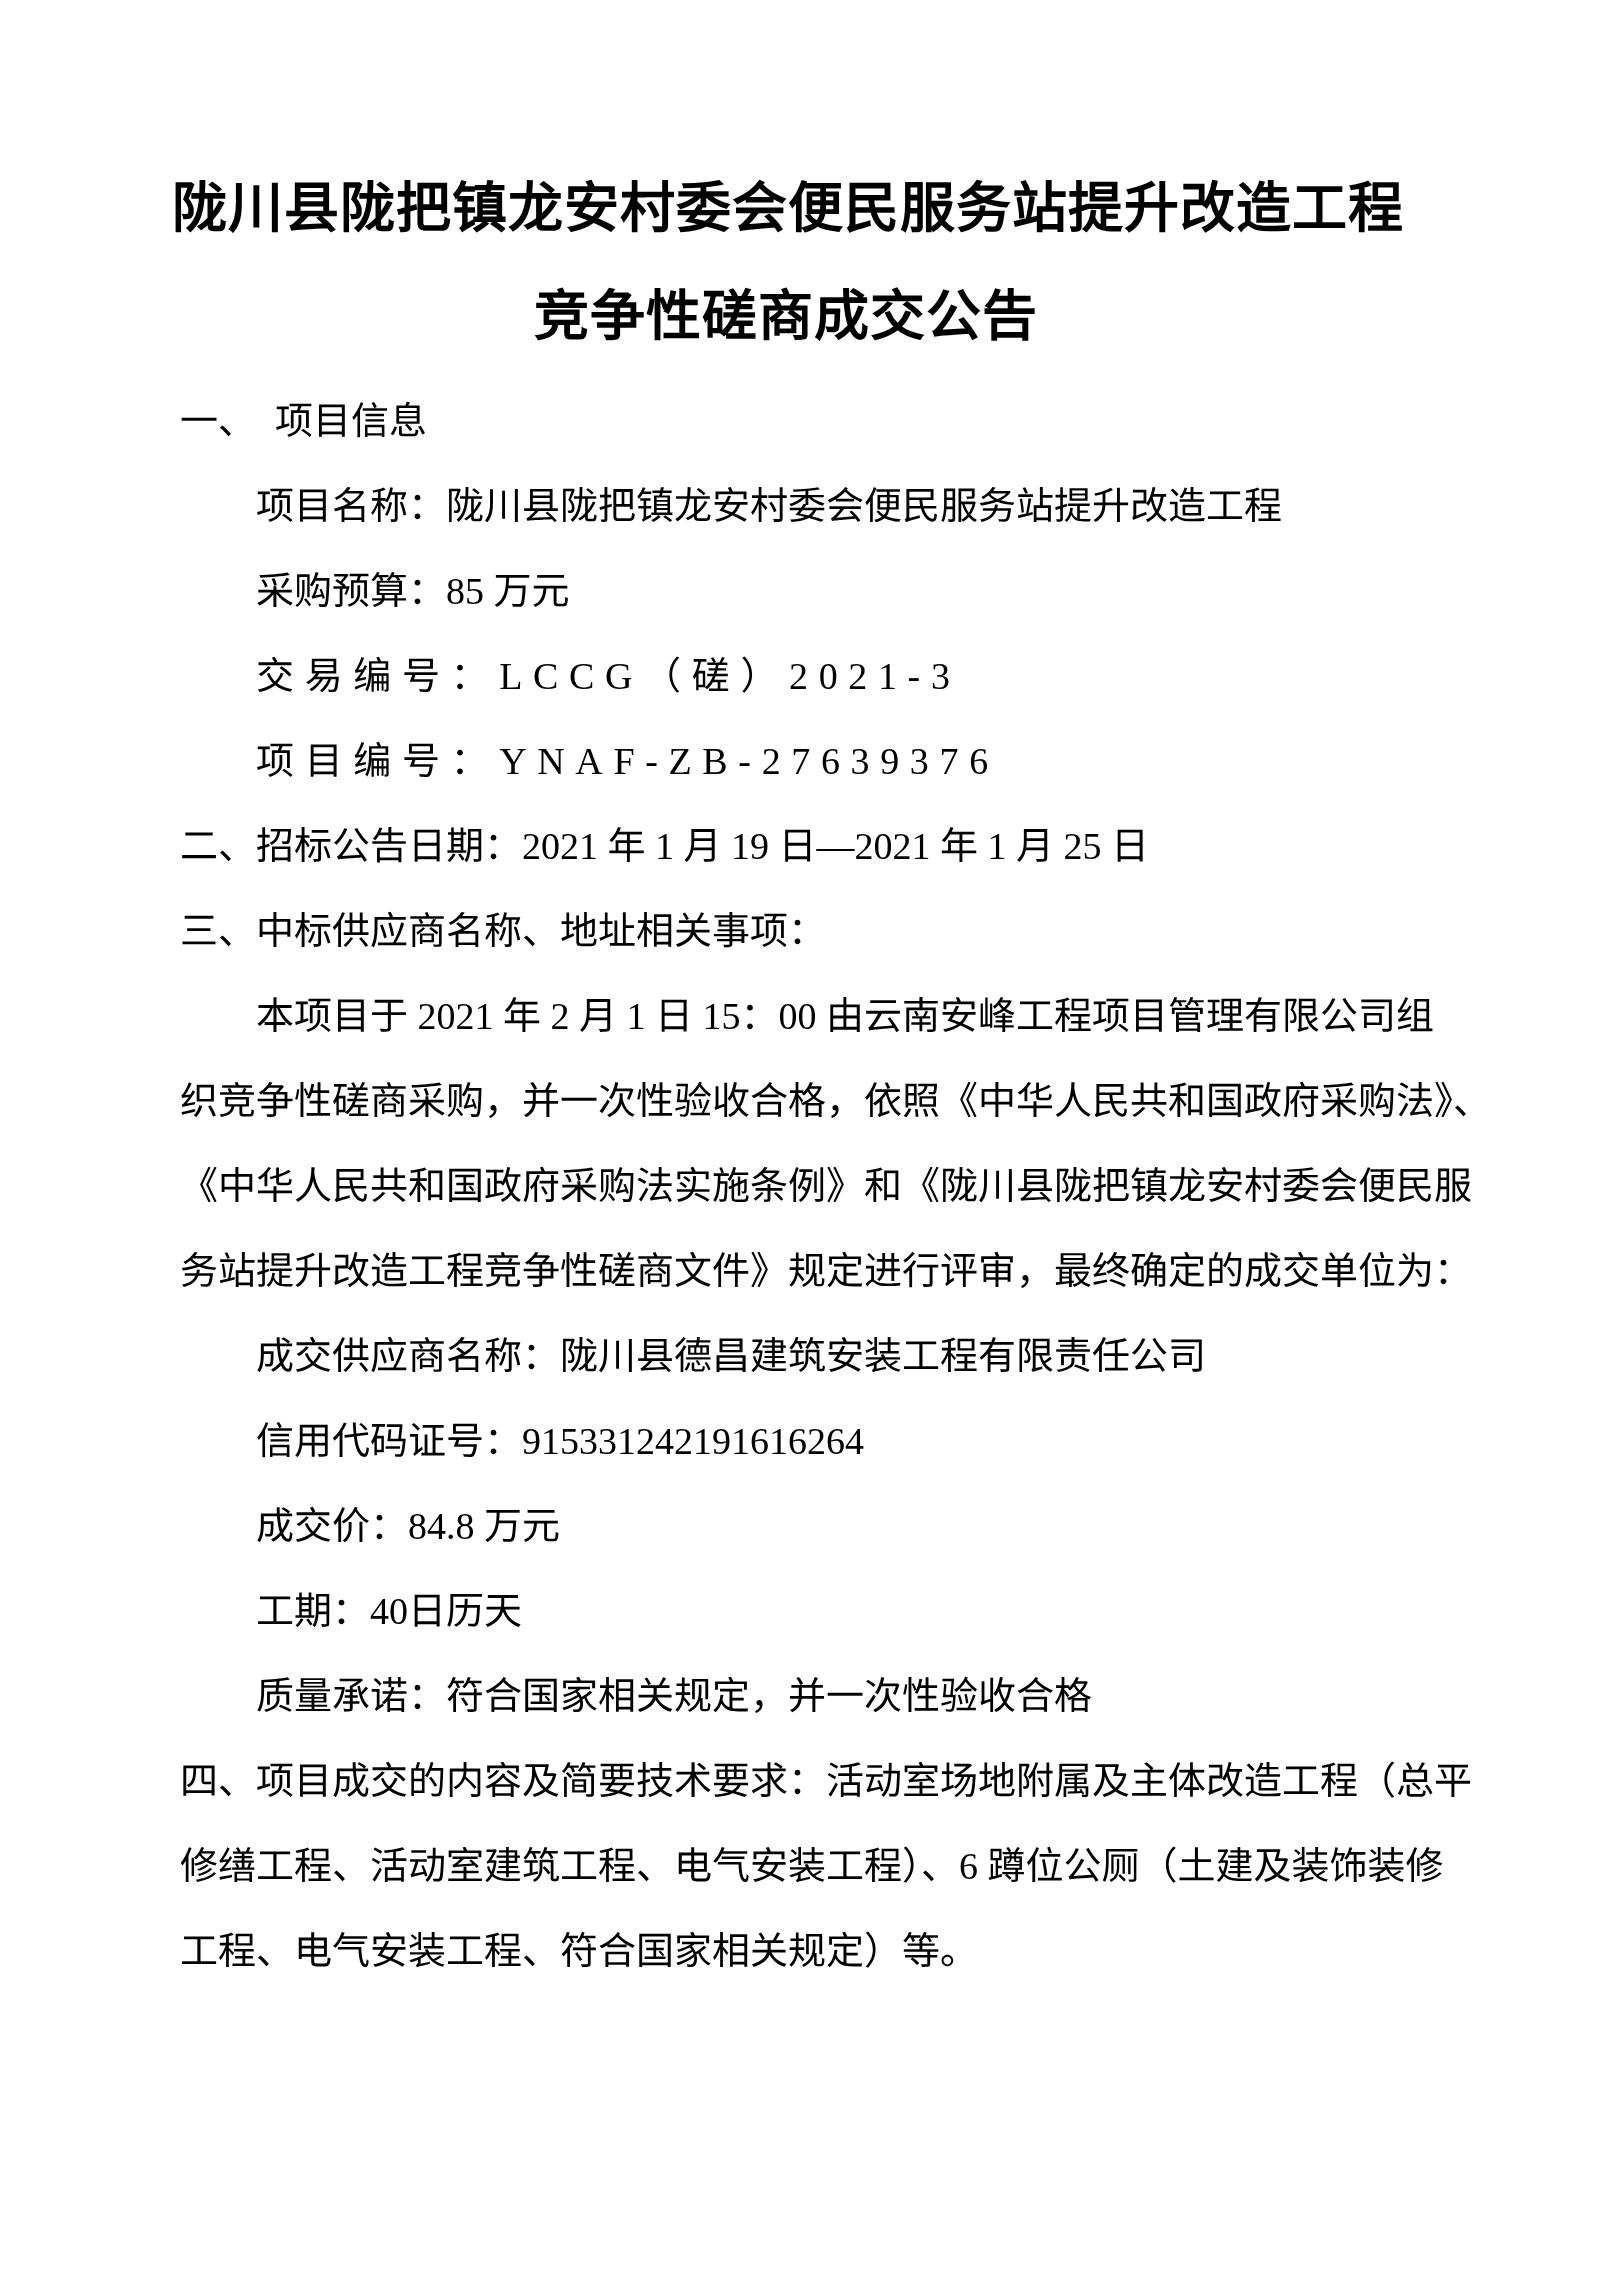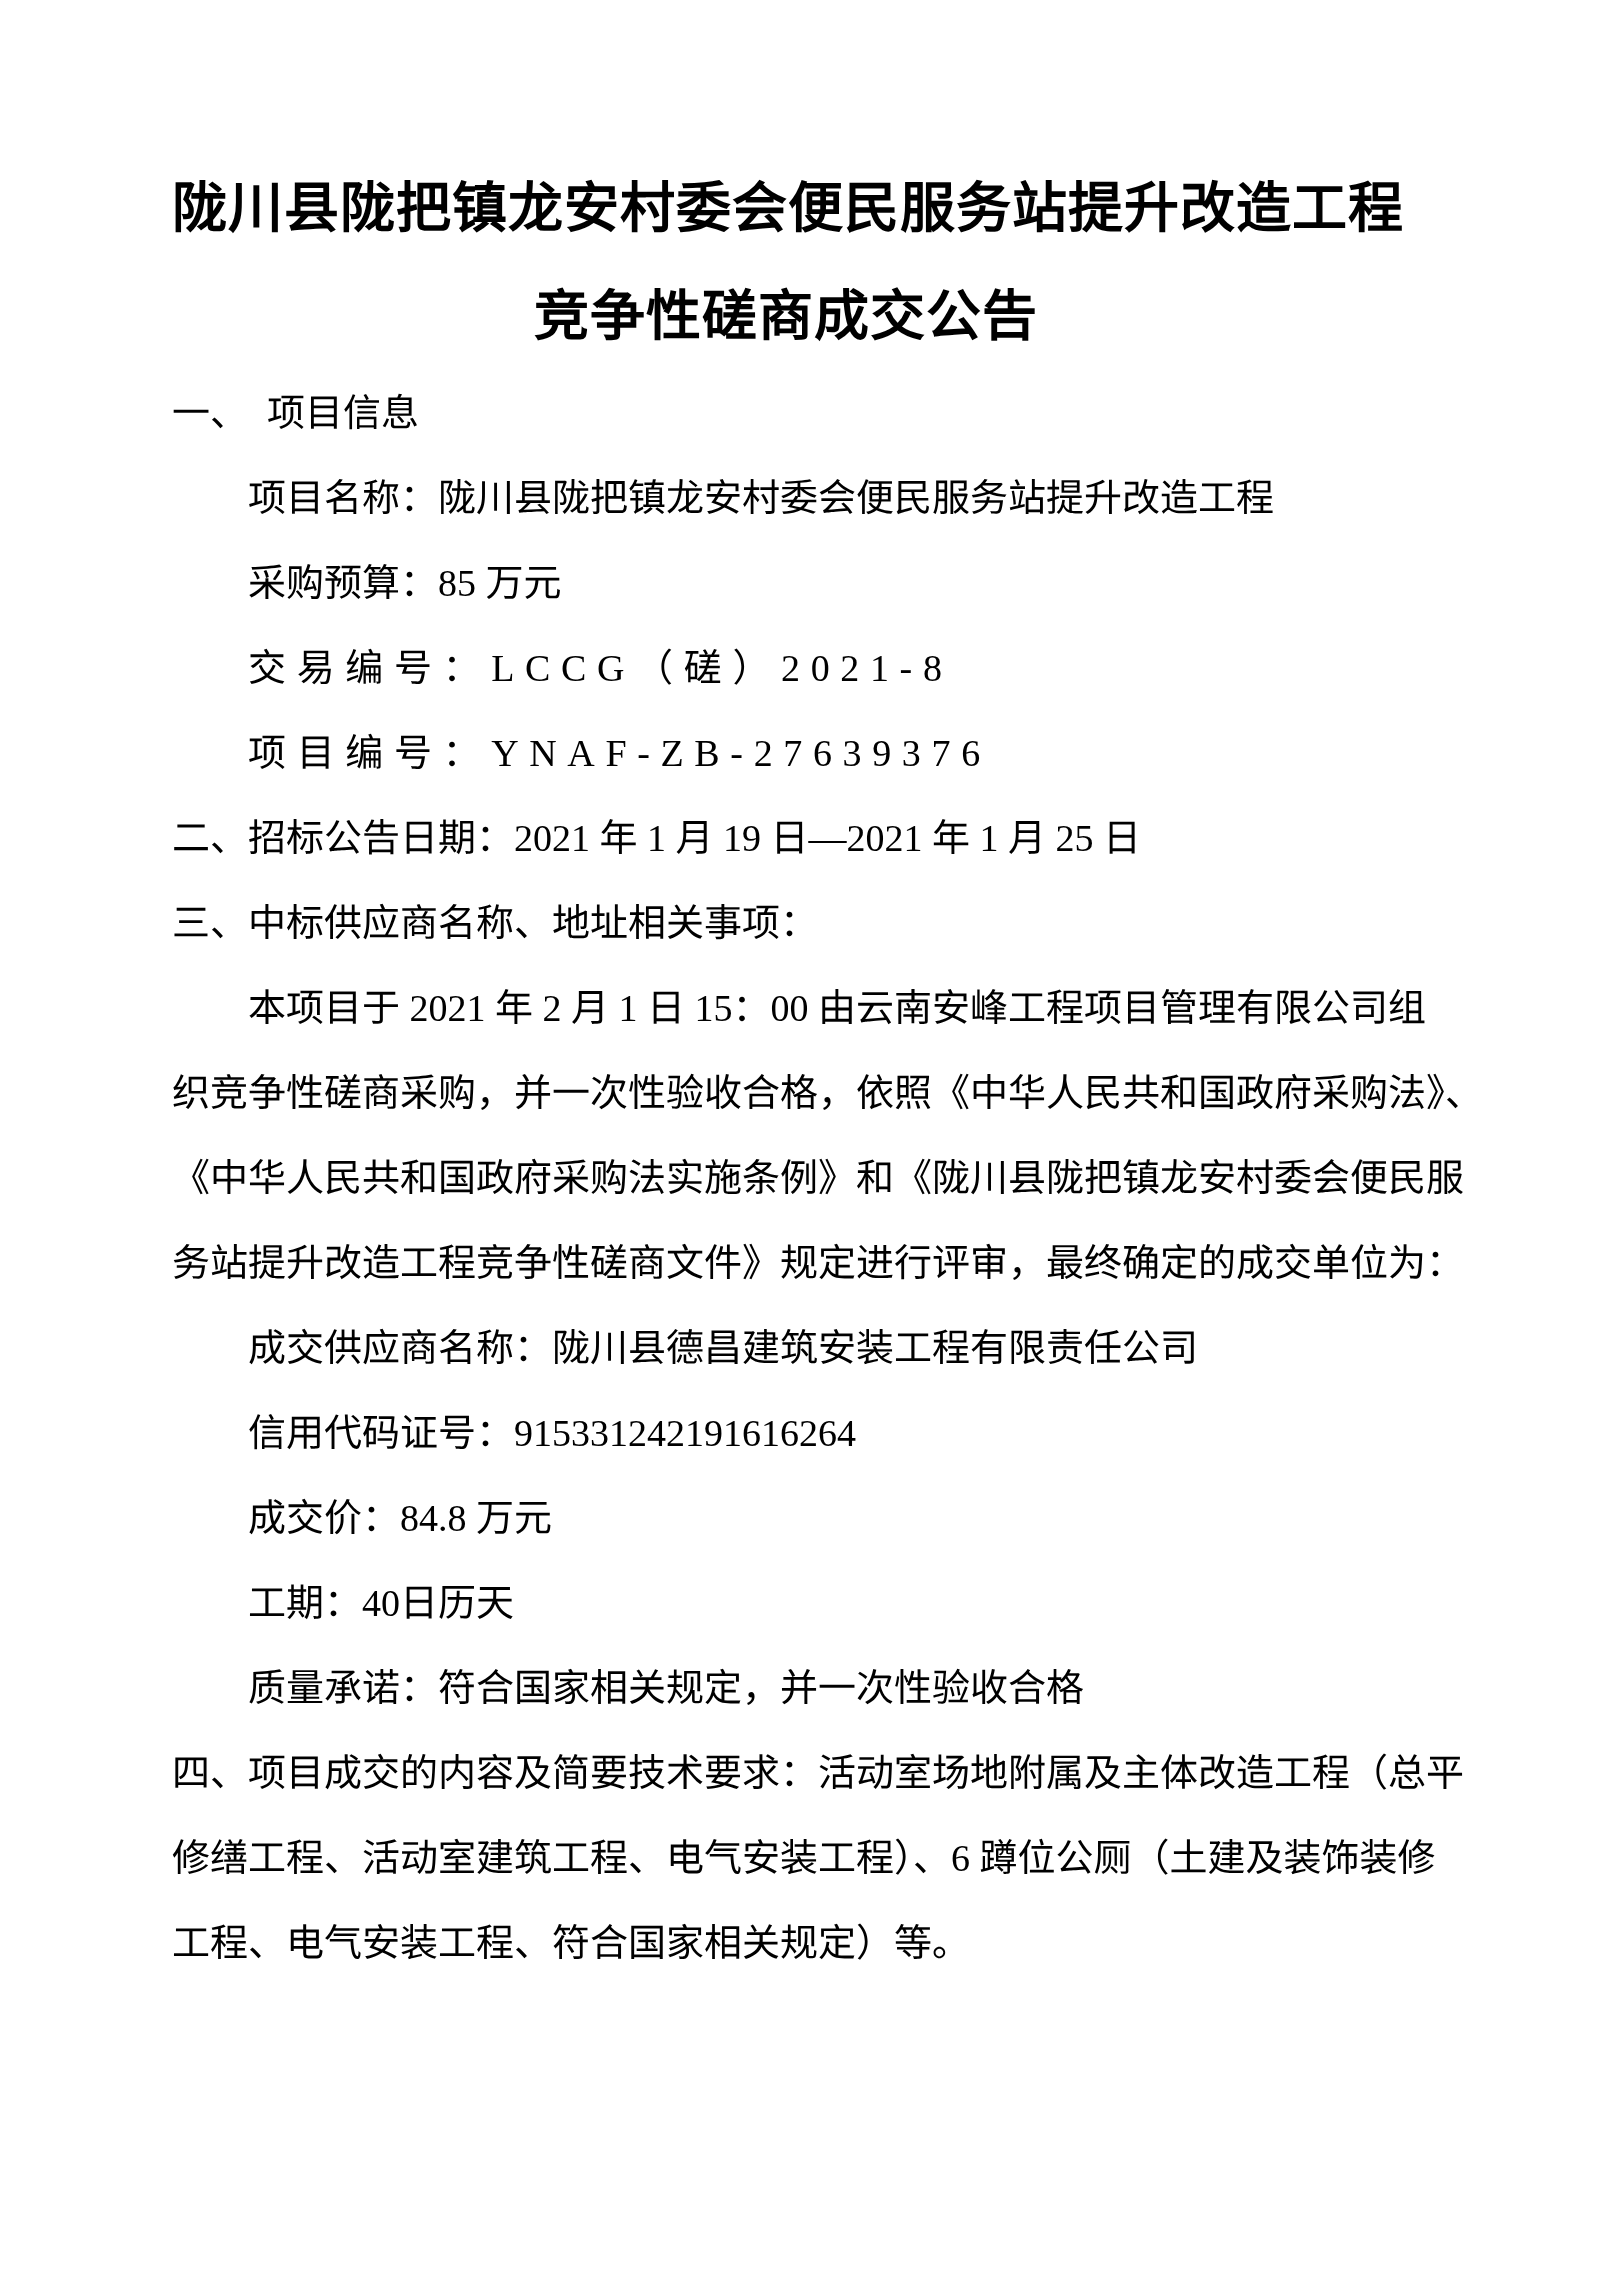--- a/index.html
+++ b/index.html
@@ -24,21 +24,21 @@
   .doc-title {
     margin: 0 0 0 0;
     font-size: 55px;
     font-weight: bold;
     text-align: center;
     line-height: 108px;
     letter-spacing: 1px;
     white-space: nowrap;
   }
   .doc-body {
-    margin: 0;
+    margin: 8px;
   }
   .body-line {
     font-size: 38px;
     line-height: 85px;
     white-space: nowrap;
     text-align: left;
   }
   .indent {
     padding-left: 76px; 
   }
@@ -53,21 +53,21 @@
 
   <h1 class="doc-title">
     <div class="title-line">陇川县陇把镇龙安村委会便民服务站提升改造工程</div>
     <div class="title-line">竞争性磋商成交公告</div>
   </h1>
 
   <div class="doc-body">
     <div class="body-line">一、　项目信息</div>
     <div class="body-line indent">项目名称：陇川县陇把镇龙安村委会便民服务站提升改造工程</div>
     <div class="body-line indent">采购预算：85 万元</div>
-    <div class="body-line indent spaced">交易编号：LCCG（磋）2021-8</div>
+    <div class="body-line indent spaced">交易编号：LCCG（磋）2021-3</div>
     <div class="body-line indent spaced">项目编号：YNAF-ZB-27639376</div>
     <div class="body-line">二、招标公告日期：2021 年 1 月 19 日—2021 年 1 月 25 日</div>
     <div class="body-line">三、中标供应商名称、地址相关事项：</div>
     <div class="body-line indent">本项目于 2021 年 2 月 1 日 15：00 由云南安峰工程项目管理有限公司组</div>
     <div class="body-line">织竞争性磋商采购，并一次性验收合格，依照《中华人民共和国政府采购法》、</div>
     <div class="body-line">《中华人民共和国政府采购法实施条例》和《陇川县陇把镇龙安村委会便民服</div>
     <div class="body-line">务站提升改造工程竞争性磋商文件》规定进行评审，最终确定的成交单位为：</div>
     <div class="body-line indent">成交供应商名称：陇川县德昌建筑安装工程有限责任公司</div>
     <div class="body-line indent">信用代码证号：915331242191616264</div>
     <div class="body-line indent">成交价：84.8 万元</div>

